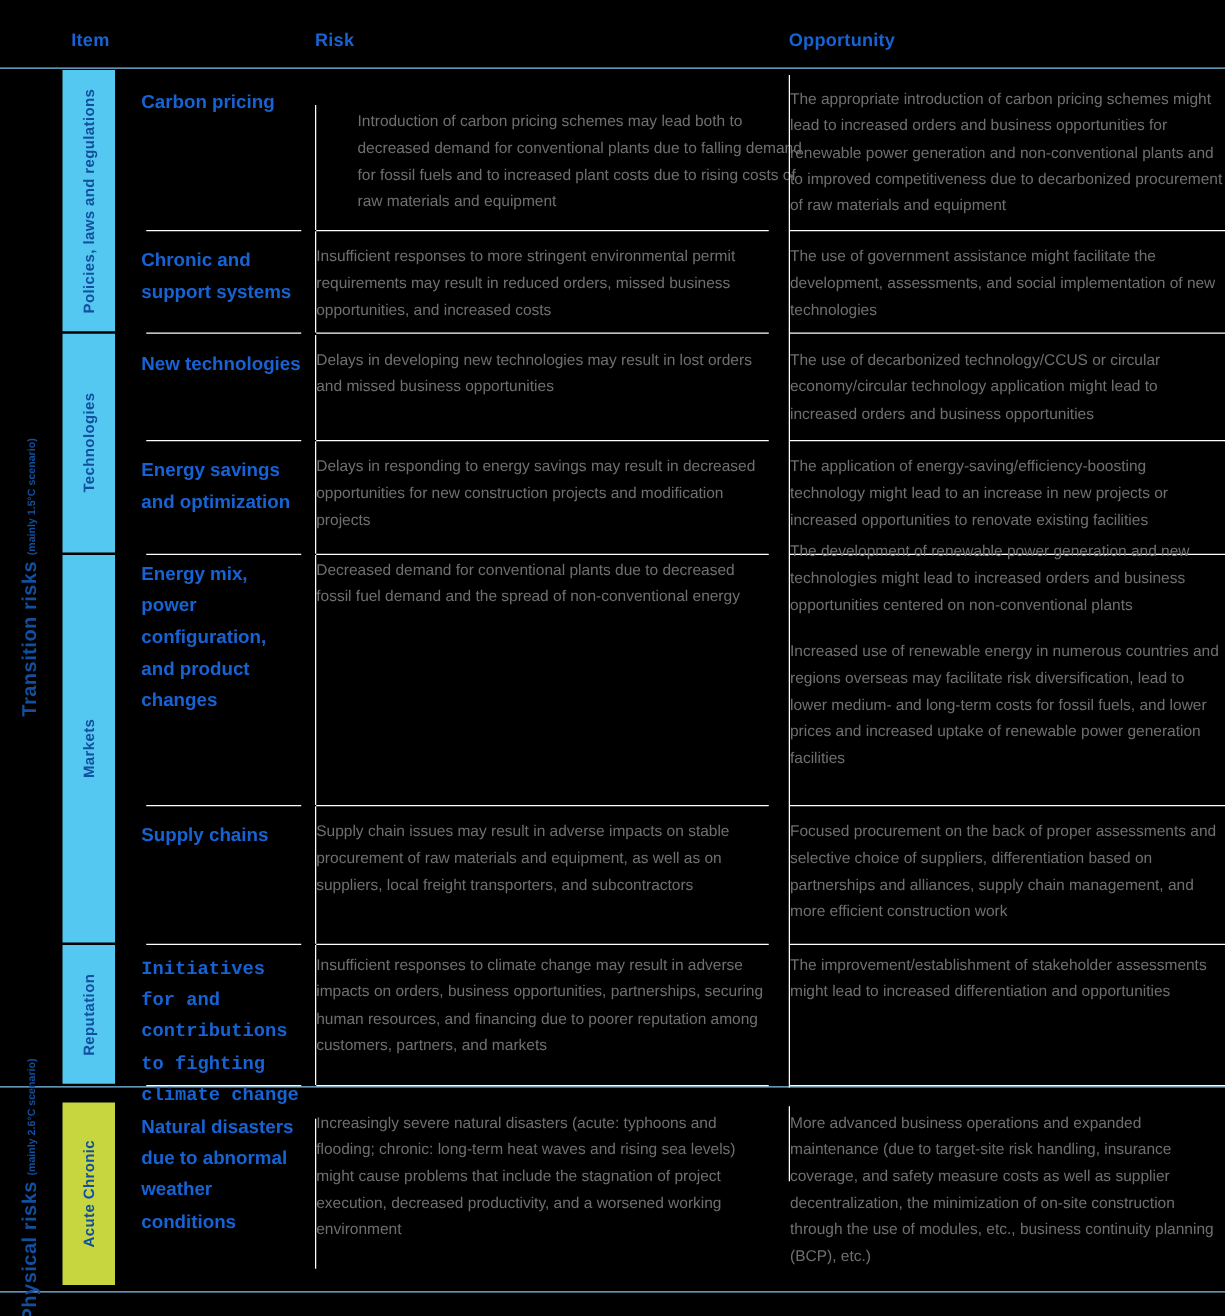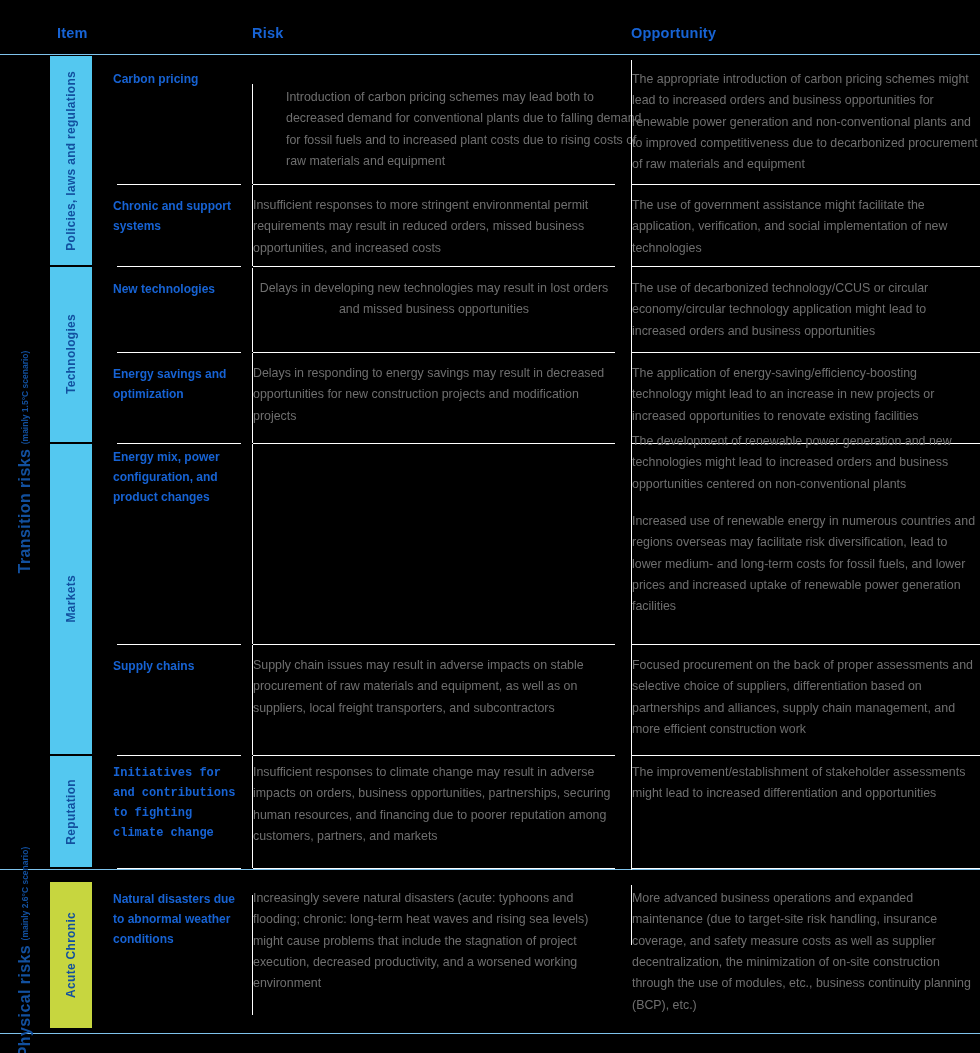--- a/index.html
+++ b/index.html
@@ -92,21 +92,21 @@
   }
   .catband.blue  { background: #54c8f0; }
   .catband.green { background: #c7d63f; }
 
   
   .item-cell {
     position: absolute;
     left: 113px;
     width: 128px;
     color: #1763d4;
-    font-size: 12px;
+    font-size: 15px;
     font-weight: bold;
     line-height: 1.68;
     padding-top: 11px;
     box-sizing: border-box;
   }
   .item-sep {
     position: absolute;
     left: 117px;
     width: 124px;
     height: 1px;
@@ -205,29 +205,30 @@
 <div class="item-cell" style="top:878px;">Natural disasters due to abnormal weather conditions</div>
 
 <div class="risk-cell" style="top:77px;margin-left:33px;">
     <p>Introduction of carbon pricing schemes may lead both to decreased demand for conventional plants due to falling demand for fossil fuels and to increased plant costs due to rising costs of raw materials and equipment</p>
   </div>
 <div class="rs-sep" style="top:184px;"></div>
 <div class="risk-cell" style="top:185px;">
     <p>Insufficient responses to more stringent environmental permit requirements may result in reduced orders, missed business opportunities, and increased costs</p>
   </div>
 <div class="rs-sep" style="top:266px;"></div>
-<div class="risk-cell" style="top:268px;text-align:center;">
+<div class="risk-cell" style="top:268px;">
     <p>Delays in developing new technologies may result in lost orders and missed business opportunities</p>
   </div>
 <div class="rs-sep" style="top:352px;"></div>
 <div class="risk-cell" style="top:353px;">
     <p>Delays in responding to energy savings may result in decreased opportunities for new construction projects and modification projects</p>
   </div>
 <div class="rs-sep" style="top:443px;"></div>
 <div class="risk-cell" style="top:436px;">
+    <p>Decreased demand for conventional plants due to decreased fossil fuel demand and the spread of non-conventional energy</p>
   </div>
 <div class="rs-sep" style="top:644px;"></div>
 <div class="risk-cell" style="top:645px;">
     <p>Supply chain issues may result in adverse impacts on stable procurement of raw materials and equipment, as well as on suppliers, local freight transporters, and subcontractors</p>
   </div>
 <div class="rs-sep" style="top:755px;"></div>
 <div class="risk-cell" style="top:752px;">
     <p>Insufficient responses to climate change may result in adverse impacts on orders, business opportunities, partnerships, securing human resources, and financing due to poorer reputation among customers, partners, and markets</p>
   </div>
 <div class="rs-sep" style="top:868px;"></div>
@@ -242,21 +243,21 @@
 <div class="v-rule" style="left:252px; top:444px; height:200px;"></div>
 <div class="v-rule" style="left:252px; top:645px; height:110px;"></div>
 <div class="v-rule" style="left:252px; top:756px; height:112px;"></div>
 <div class="v-rule" style="left:252px; top:895px; height:120px;"></div>
 
 <div class="opp-cell" style="top:59px;">
     <p>The appropriate introduction of carbon pricing schemes might lead to increased orders and business opportunities for renewable power generation and non-conventional plants and to improved competitiveness due to decarbonized procurement of raw materials and equipment</p>
   </div>
 <div class="os-sep" style="top:184px;"></div>
 <div class="opp-cell" style="top:185px;">
-    <p>The use of government assistance might facilitate the application, verification, and social implementation of new technologies</p>
+    <p>The use of government assistance might facilitate the development, assessments, and social implementation of new technologies</p>
   </div>
 <div class="os-sep" style="top:266px;"></div>
 <div class="opp-cell" style="top:268px;">
     <p>The use of decarbonized technology/CCUS or circular economy/circular technology application might lead to increased orders and business opportunities</p>
   </div>
 <div class="os-sep" style="top:352px;"></div>
 <div class="opp-cell" style="top:353px;">
     <p>The application of energy-saving/efficiency-boosting technology might lead to an increase in new projects or increased opportunities to renovate existing facilities</p>
   </div>
 <div class="os-sep" style="top:443px;"></div>

